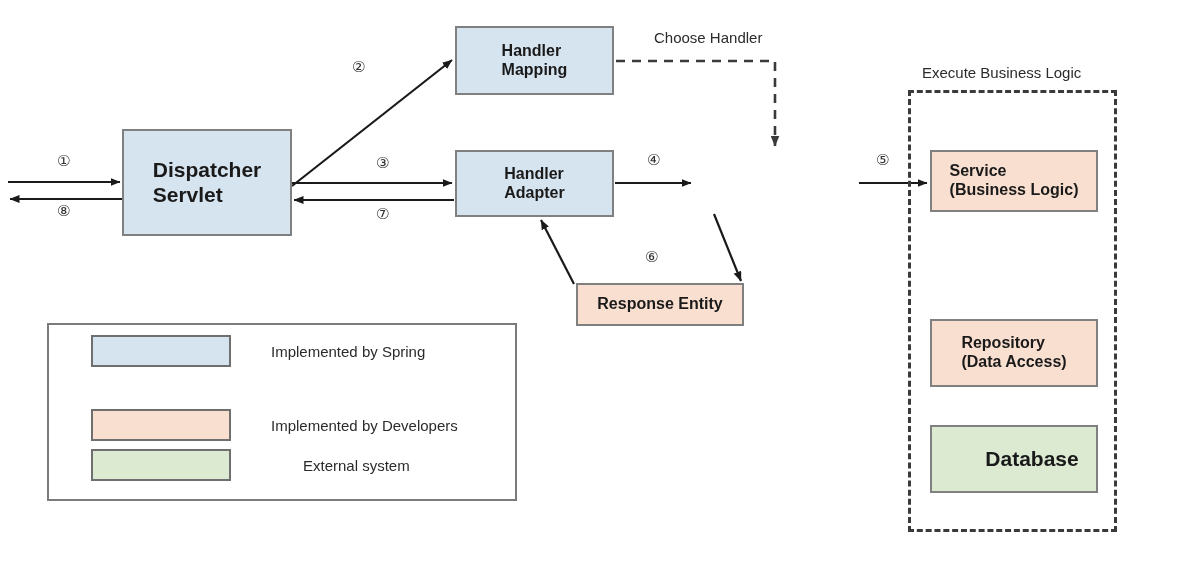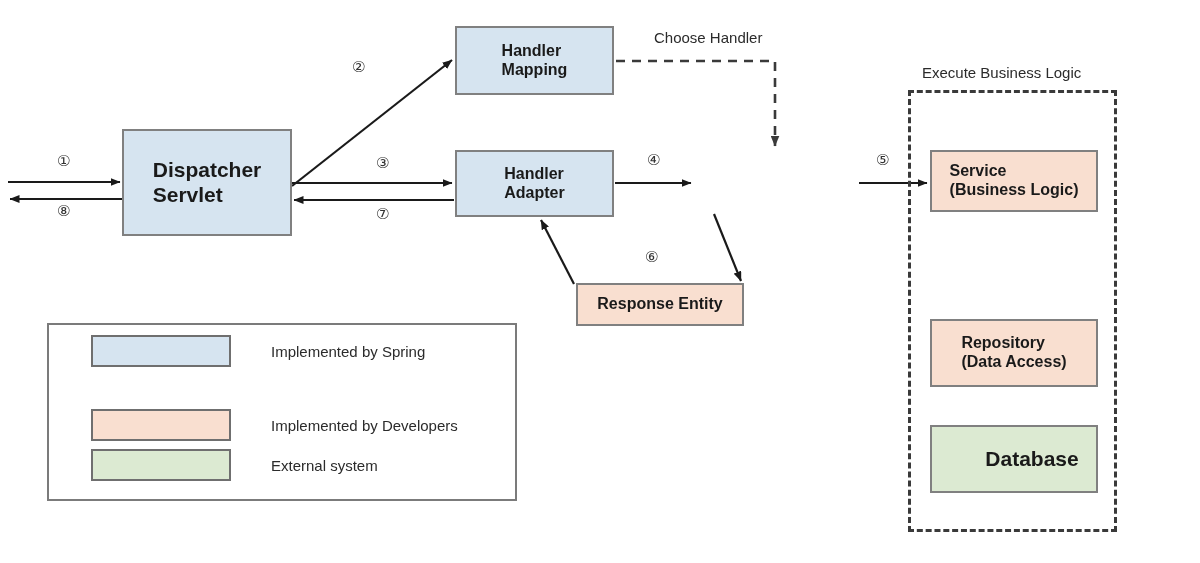--- a/index.html
+++ b/index.html
@@ -149,19 +149,19 @@
     <div class="legend-row" style="left:42px; top:10px;">
       <span class="swatch" style="background:#d6e4f0;"></span>
       <span class="legend-label">Implemented by Spring</span>
     </div>
 
     <div class="legend-row" style="left:42px; top:84px;">
       <span class="swatch" style="background:#f9dfd0;"></span>
       <span class="legend-label">Implemented by Developers</span>
     </div>
 
-    <div class="legend-row" style="left:42px; top:124px;">
+    <div class="legend-row" style="left:42px; top:124px;gap:32px;">
       <span class="swatch" style="background:#dcead2;"></span>
       <span class="legend-label">External system</span>
     </div>
   </div>
 
 </div>
 
 </body></html>

